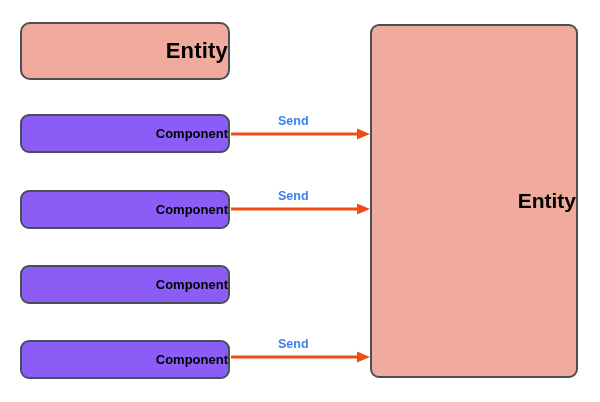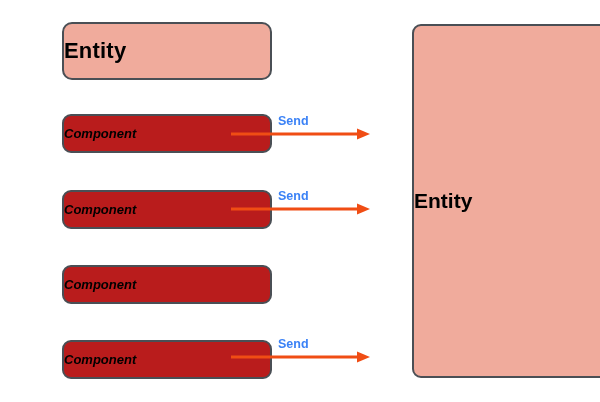--- a/index.html
+++ b/index.html
@@ -21,37 +21,35 @@
   }
 
   
   .node {
     position: absolute;
     box-sizing: border-box;
     border: 2px solid #4a4f55;
     border-radius: 10px;
     display: flex;
     align-items: center;
-    justify-content: flex-start;
+    justify-content: flex-end;
     color: #000000;
     text-align: center;
-    margin-left: 42px;
   }
   .node-entity-small {
     background: #f0ab9c;
     font-size: 22px;
     font-weight: bold;
     letter-spacing: 0.2px;
   }
   .node-component {
-    background: #b91c1c;
+    background: #8b5cf6;
     font-size: 13px;
     font-weight: bold;
     border-radius: 9px;
-    font-style: italic;
   }
   .node-entity-big {
     background: #f0ab9c;
     font-size: 21px;
     font-weight: bold;
     border-radius: 9px;
   }
 
   
   .arrow {

